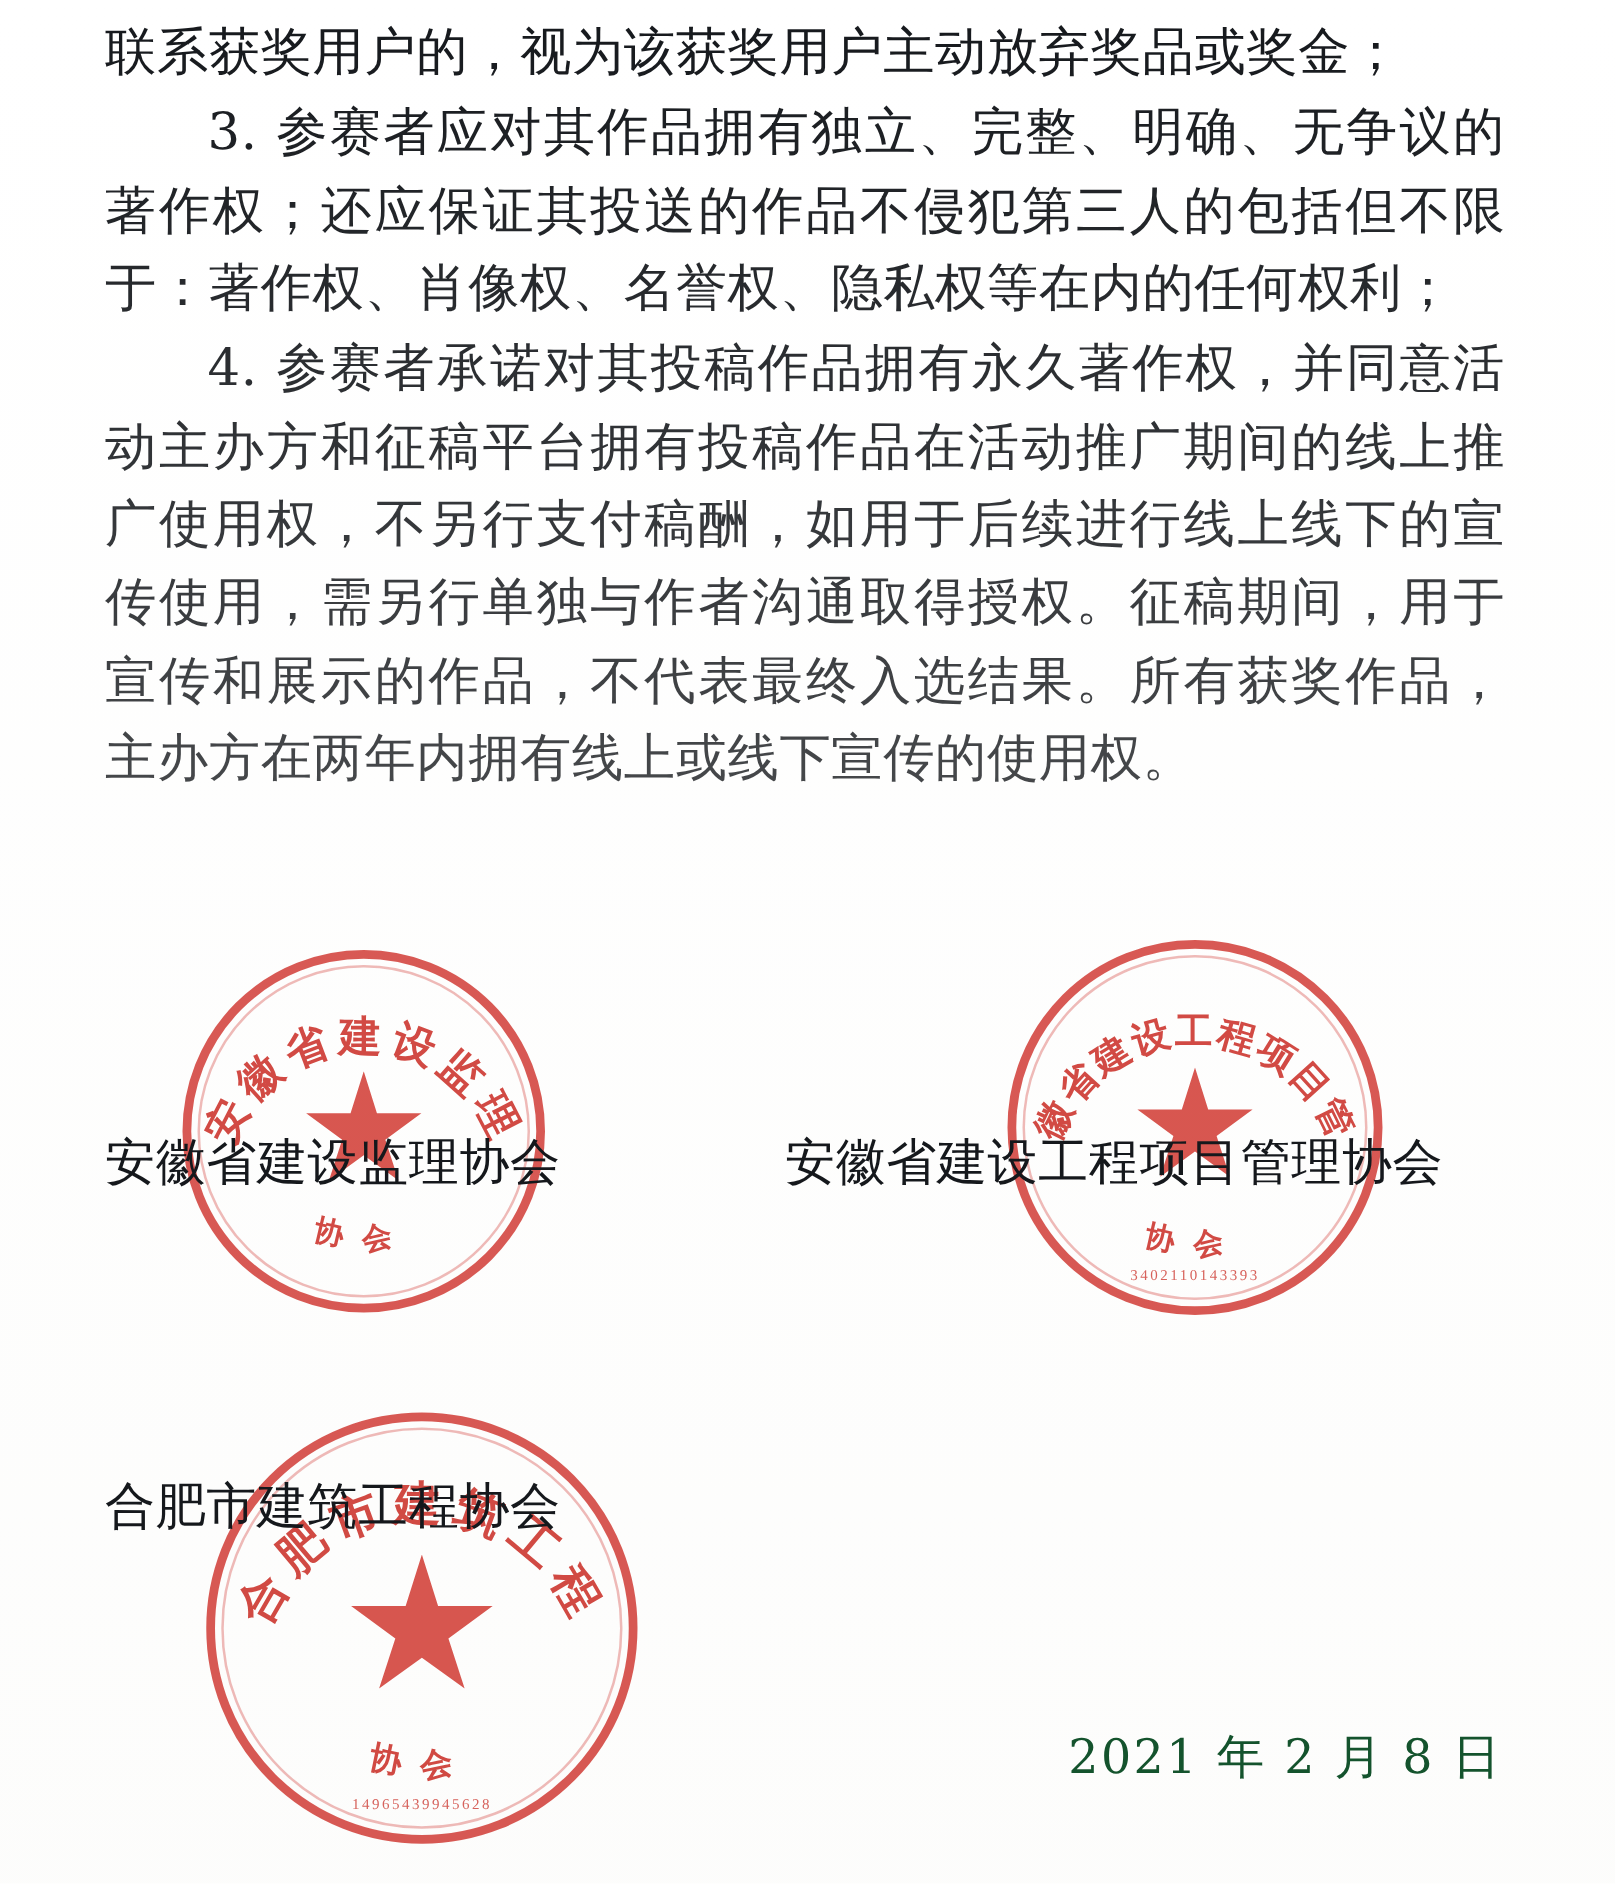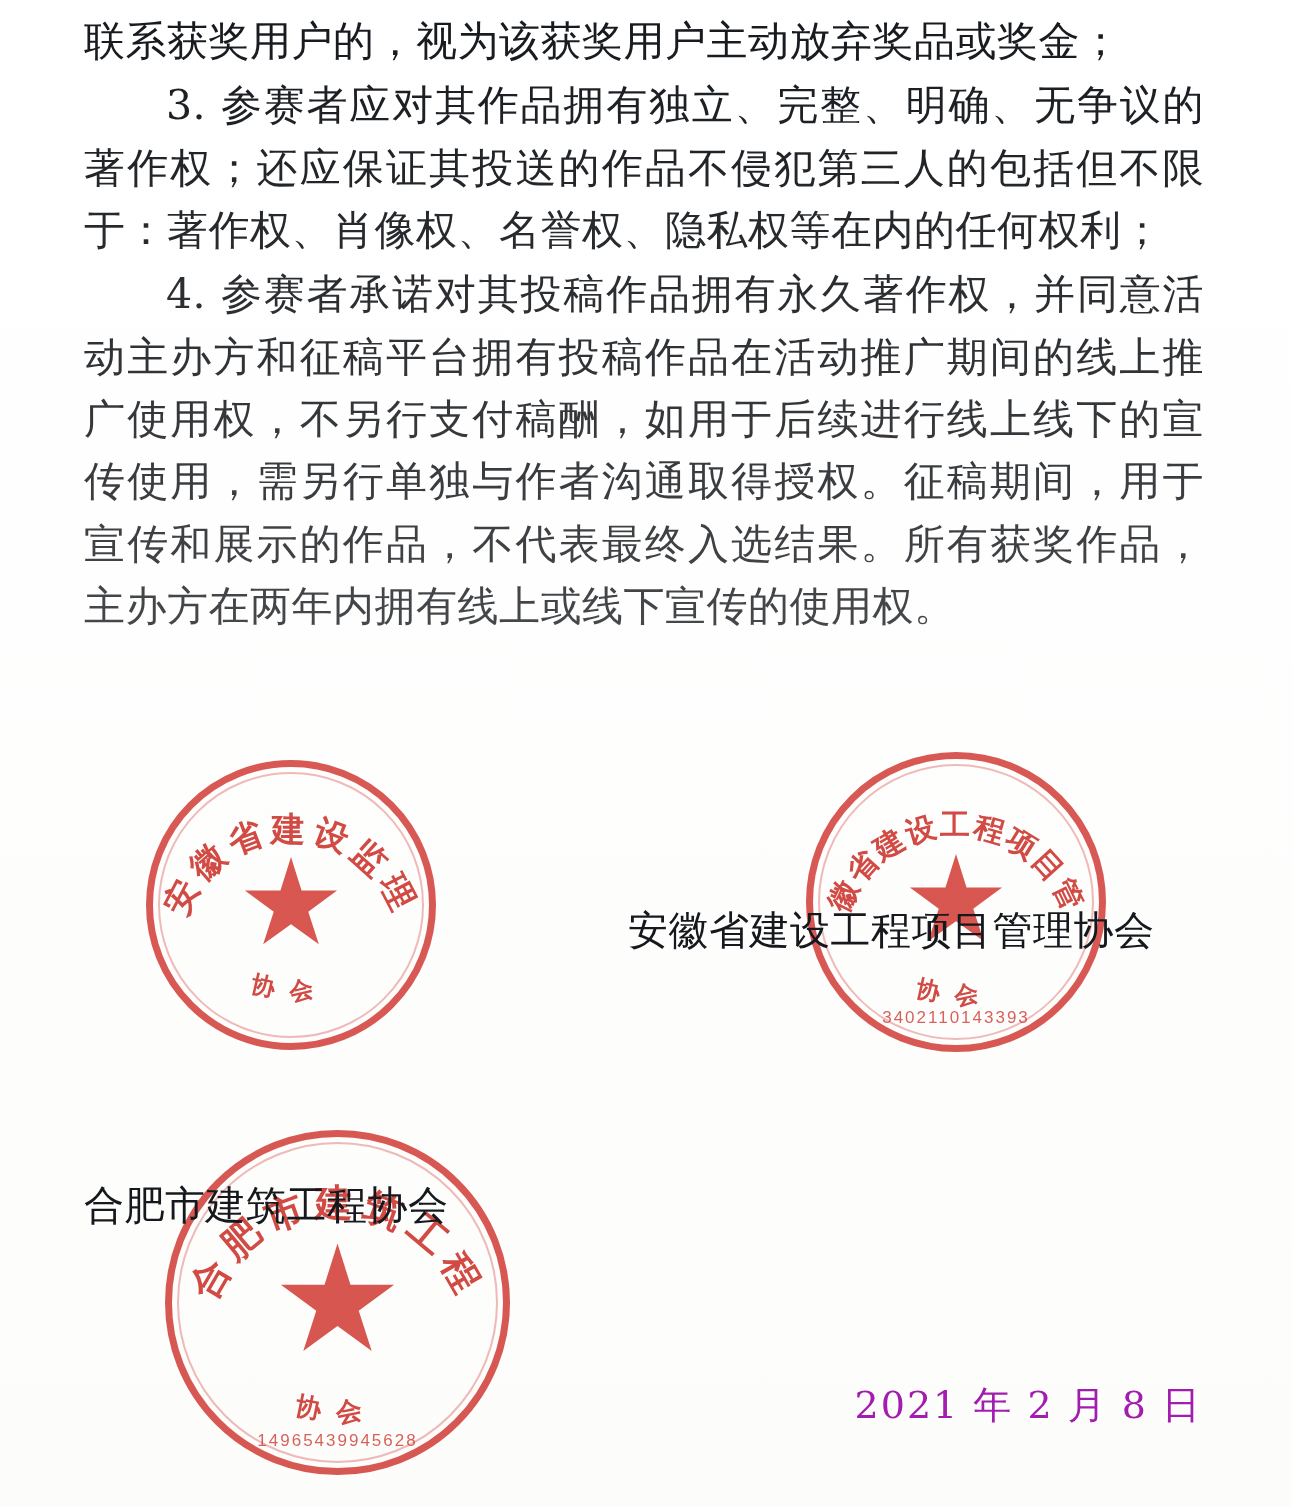--- a/index.html
+++ b/index.html
@@ -63,21 +63,21 @@
   .sig-name.b { left: 628px; top: 150px; }
   .sig-name.c { left: 84px;  top: 425px; }
 
   .date-line {
     position: absolute;
     right: 90px;
     top: 620px;
     font-size: 38px;
     letter-spacing: 2px;
     white-space: nowrap;
-    color: #a21caf;
+    color: #14532d;
     z-index: 5;
   }
 
   
   .stamp {
     position: absolute;
     border-radius: 50%;
     z-index: 3;
     mix-blend-mode: multiply;
     opacity: .92;
@@ -116,23 +116,23 @@
     font-family: "DejaVu Serif", "Liberation Serif", serif;
     font-weight: bold;
     opacity: .92;
   }
   .stamp .code {
     position: absolute;
     left: 0;
     right: 0;
     bottom: 24px;
     text-align: center;
-    font-size: 17px;
+    font-size: 12px;
     color: #cb2a22;
-    font-family: Liberation Sans, sans-serif;
+    font-family: Liberation Serif, serif;
     letter-spacing: 2px;
     opacity: .8;
     margin-top: 32px;
   }
 
   #stamp-jianshe-jianli { left: 146px; top: 0px;   width: 290px; height: 290px; }
   #stamp-xiangmu-guanli { left: 806px; top: -8px;  width: 300px; height: 300px; }
   #stamp-hefei-jianzhu  { left: 165px; top: 370px; width: 345px; height: 345px; }
 
   
@@ -211,20 +211,21 @@
           </text>
           <text font-size="26" letter-spacing="18">
             <textPath href="#arcBot3" startOffset="50%" text-anchor="middle">协会</textPath>
           </text>
         </svg>
       </div>
       <div class="star" style="width:118px;height:118px;"></div>
       <div class="code">14965439945628</div>
     </div>
 
+    <div class="sig-name a">安徽省建设监理协会</div>
     <div class="sig-name c">合肥市建筑工程协会</div>
     <div class="sig-name b">安徽省建设工程项目管理协会</div>
 
     <div class="date-line">2021 年 2 月 8 日</div>
   </div>
 
   <div class="paper-tint"></div>
 </div>
 
 </body></html>

